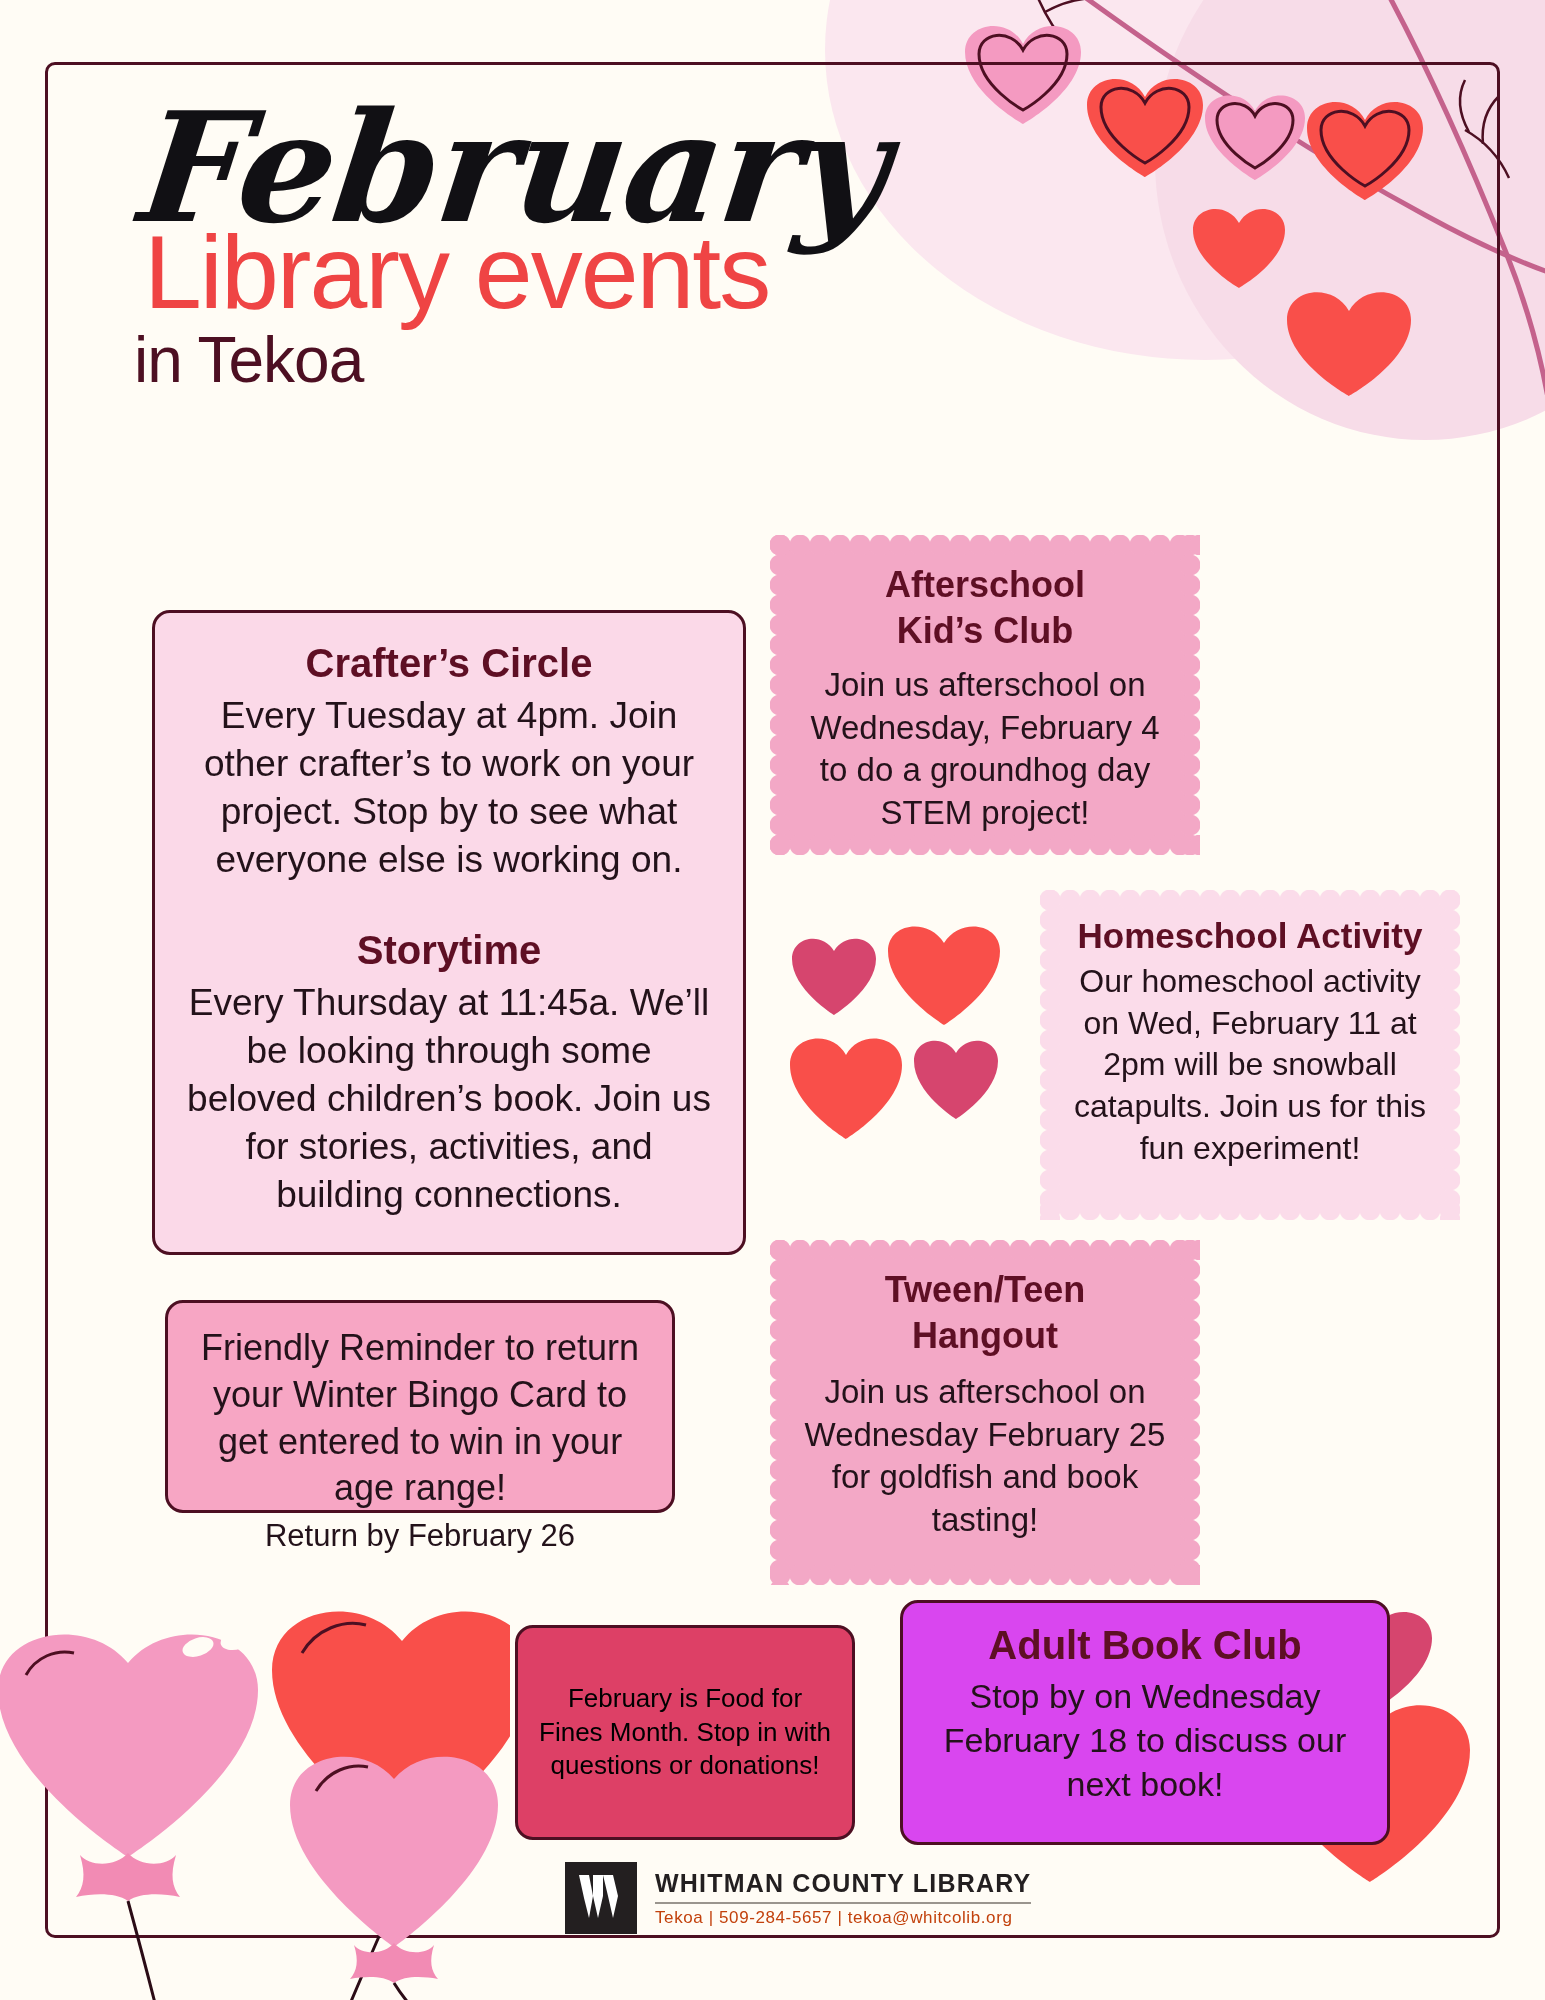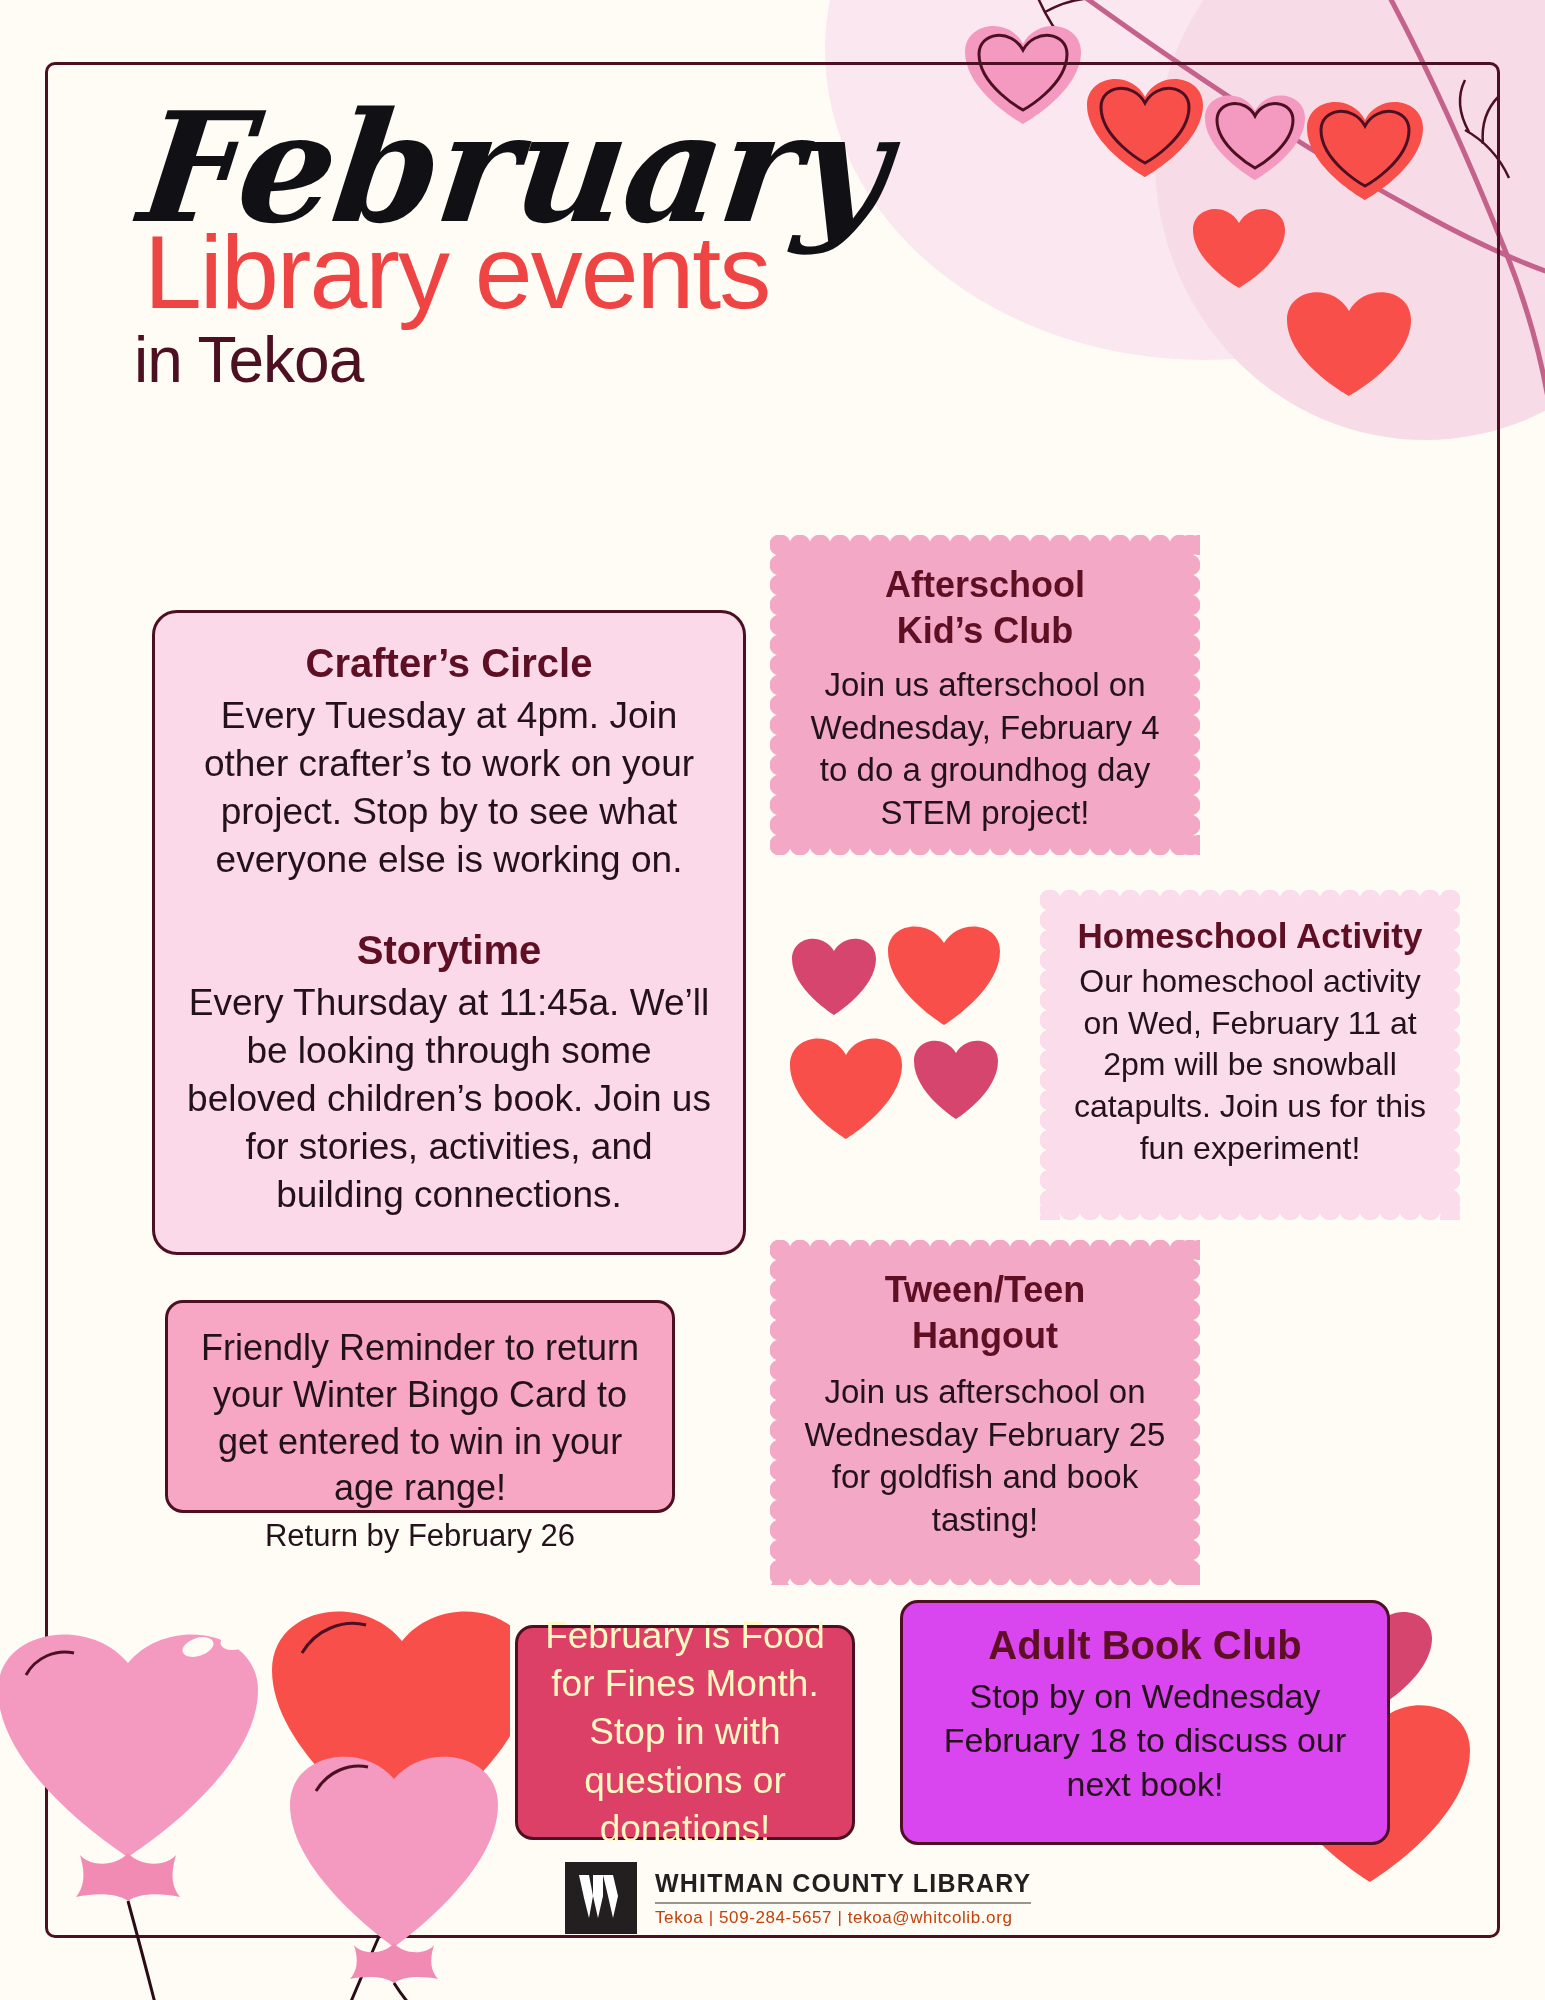--- a/index.html
+++ b/index.html
@@ -75,21 +75,21 @@
       radial-gradient(circle at 10px 10px, var(--sc) 10px, rgba(0,0,0,0) 11px) 0 0/20px 20px repeat-x,
       radial-gradient(circle at 10px 10px, var(--sc) 10px, rgba(0,0,0,0) 11px) 0 100%/20px 20px repeat-x,
       radial-gradient(circle at 10px 10px, var(--sc) 10px, rgba(0,0,0,0) 11px) 0 0/20px 20px repeat-y,
       radial-gradient(circle at 10px 10px, var(--sc) 10px, rgba(0,0,0,0) 11px) 100% 0/20px 20px repeat-y,
       linear-gradient(var(--sc),var(--sc)) 10px 10px/calc(100% - 20px) calc(100% - 20px) no-repeat;
   }
 
   
   #card-crafters{
     left:152px;top:610px;width:594px;height:645px;
-    background:#fbd9e8;padding:28px 30px 20px;border-radius:25px;
+    background:#fbd9e8;padding:28px 30px 20px;
   }
   #card-crafters .hd{font-size:40px;}
   #card-crafters .bd{font-size:37px;}
   #card-crafters .gap{height:44px;}
 
   #card-afterschool{
     left:770px;top:535px;width:430px;height:320px;
     padding:30px 34px;
   }
   #card-afterschool .hd{font-size:36px;}
@@ -114,21 +114,21 @@
     padding:30px 30px;
   }
   #card-tween .hd{font-size:36px;}
   #card-tween .bd{font-size:33px;}
 
   #card-fines{
     left:515px;top:1625px;width:340px;height:215px;
     background:#dd4066;padding:18px 20px;
     display:flex;align-items:center;justify-content:center;
   }
-  #card-fines .bd{font-size:37px;color:#fef9c3;}
+  #card-fines .bd{font-size:26px;color:#000000;}
 
   #card-adultbook{
     left:900px;top:1600px;width:490px;height:245px;
     background:#d946ef;padding:20px 26px;
   }
   #card-adultbook .hd{font-size:40px;}
   #card-adultbook .bd{font-size:34px;}
 
   
   .mid-hearts{position:absolute;left:790px;top:925px;width:240px;height:230px;}

